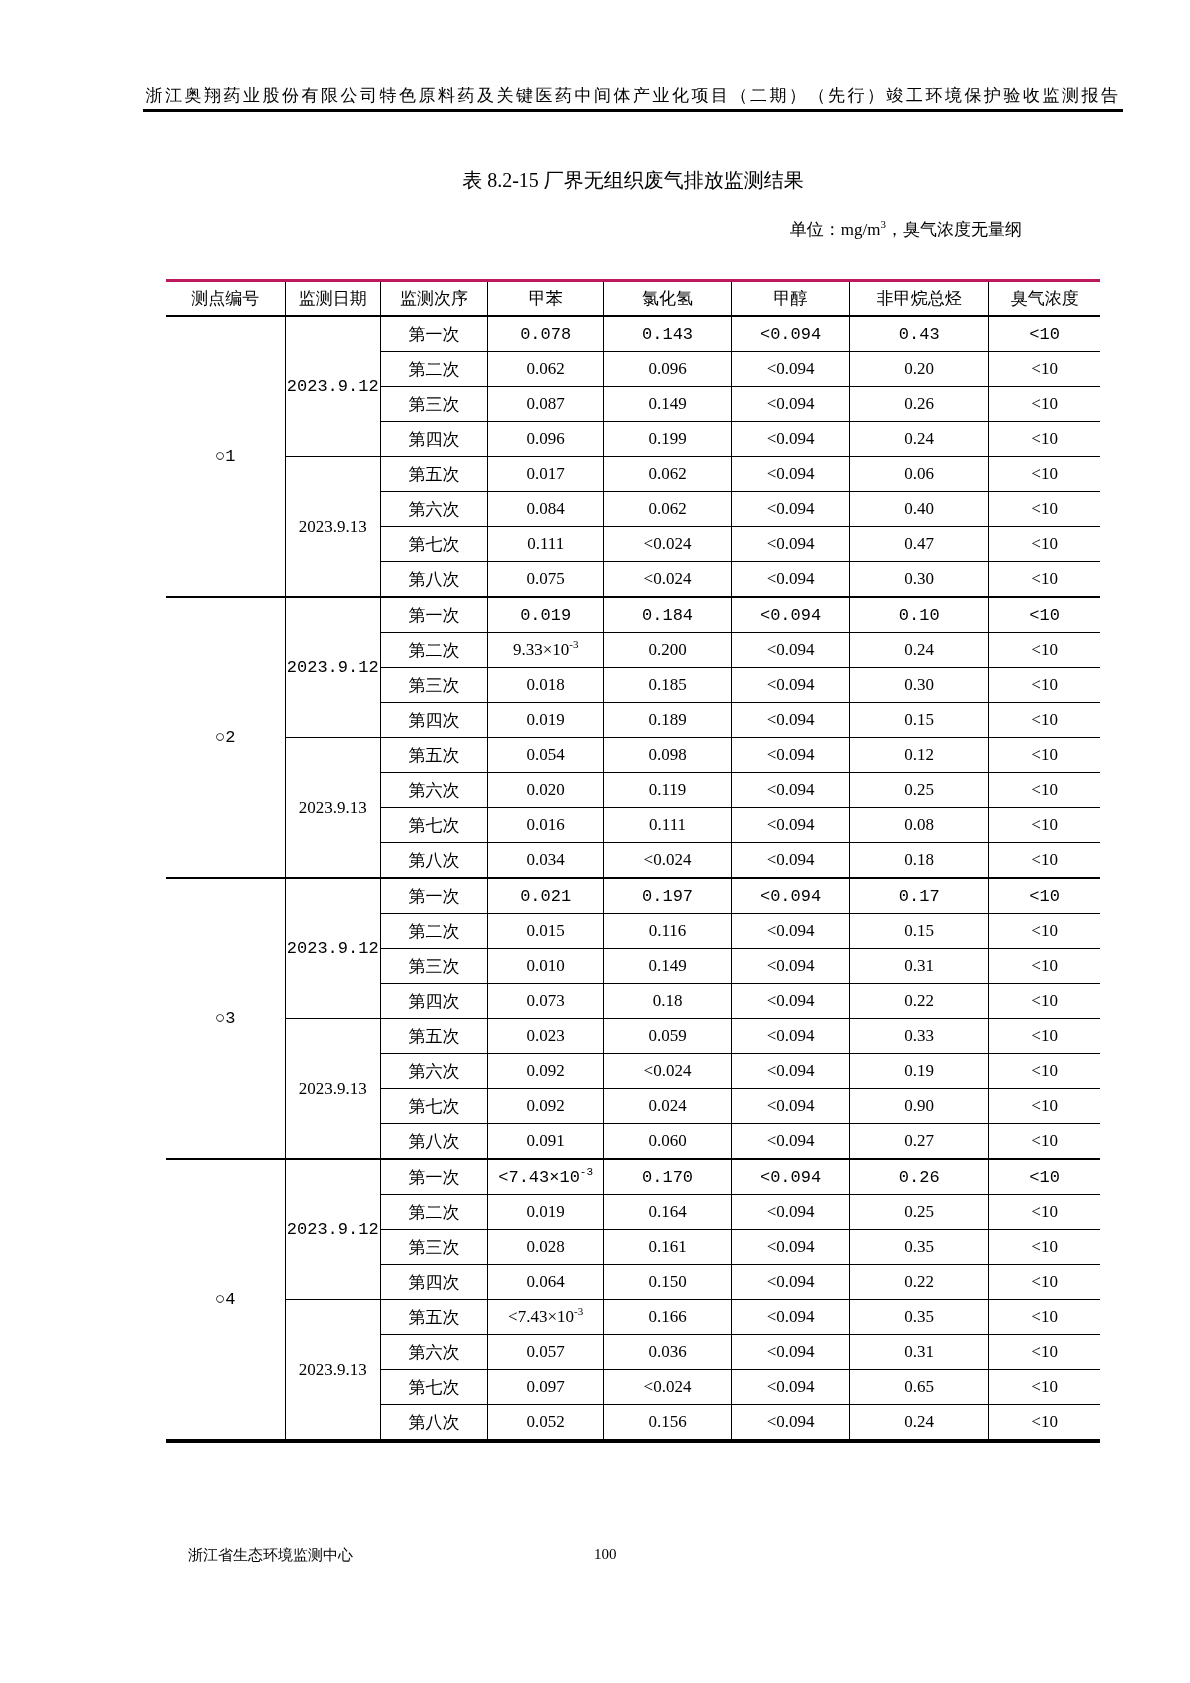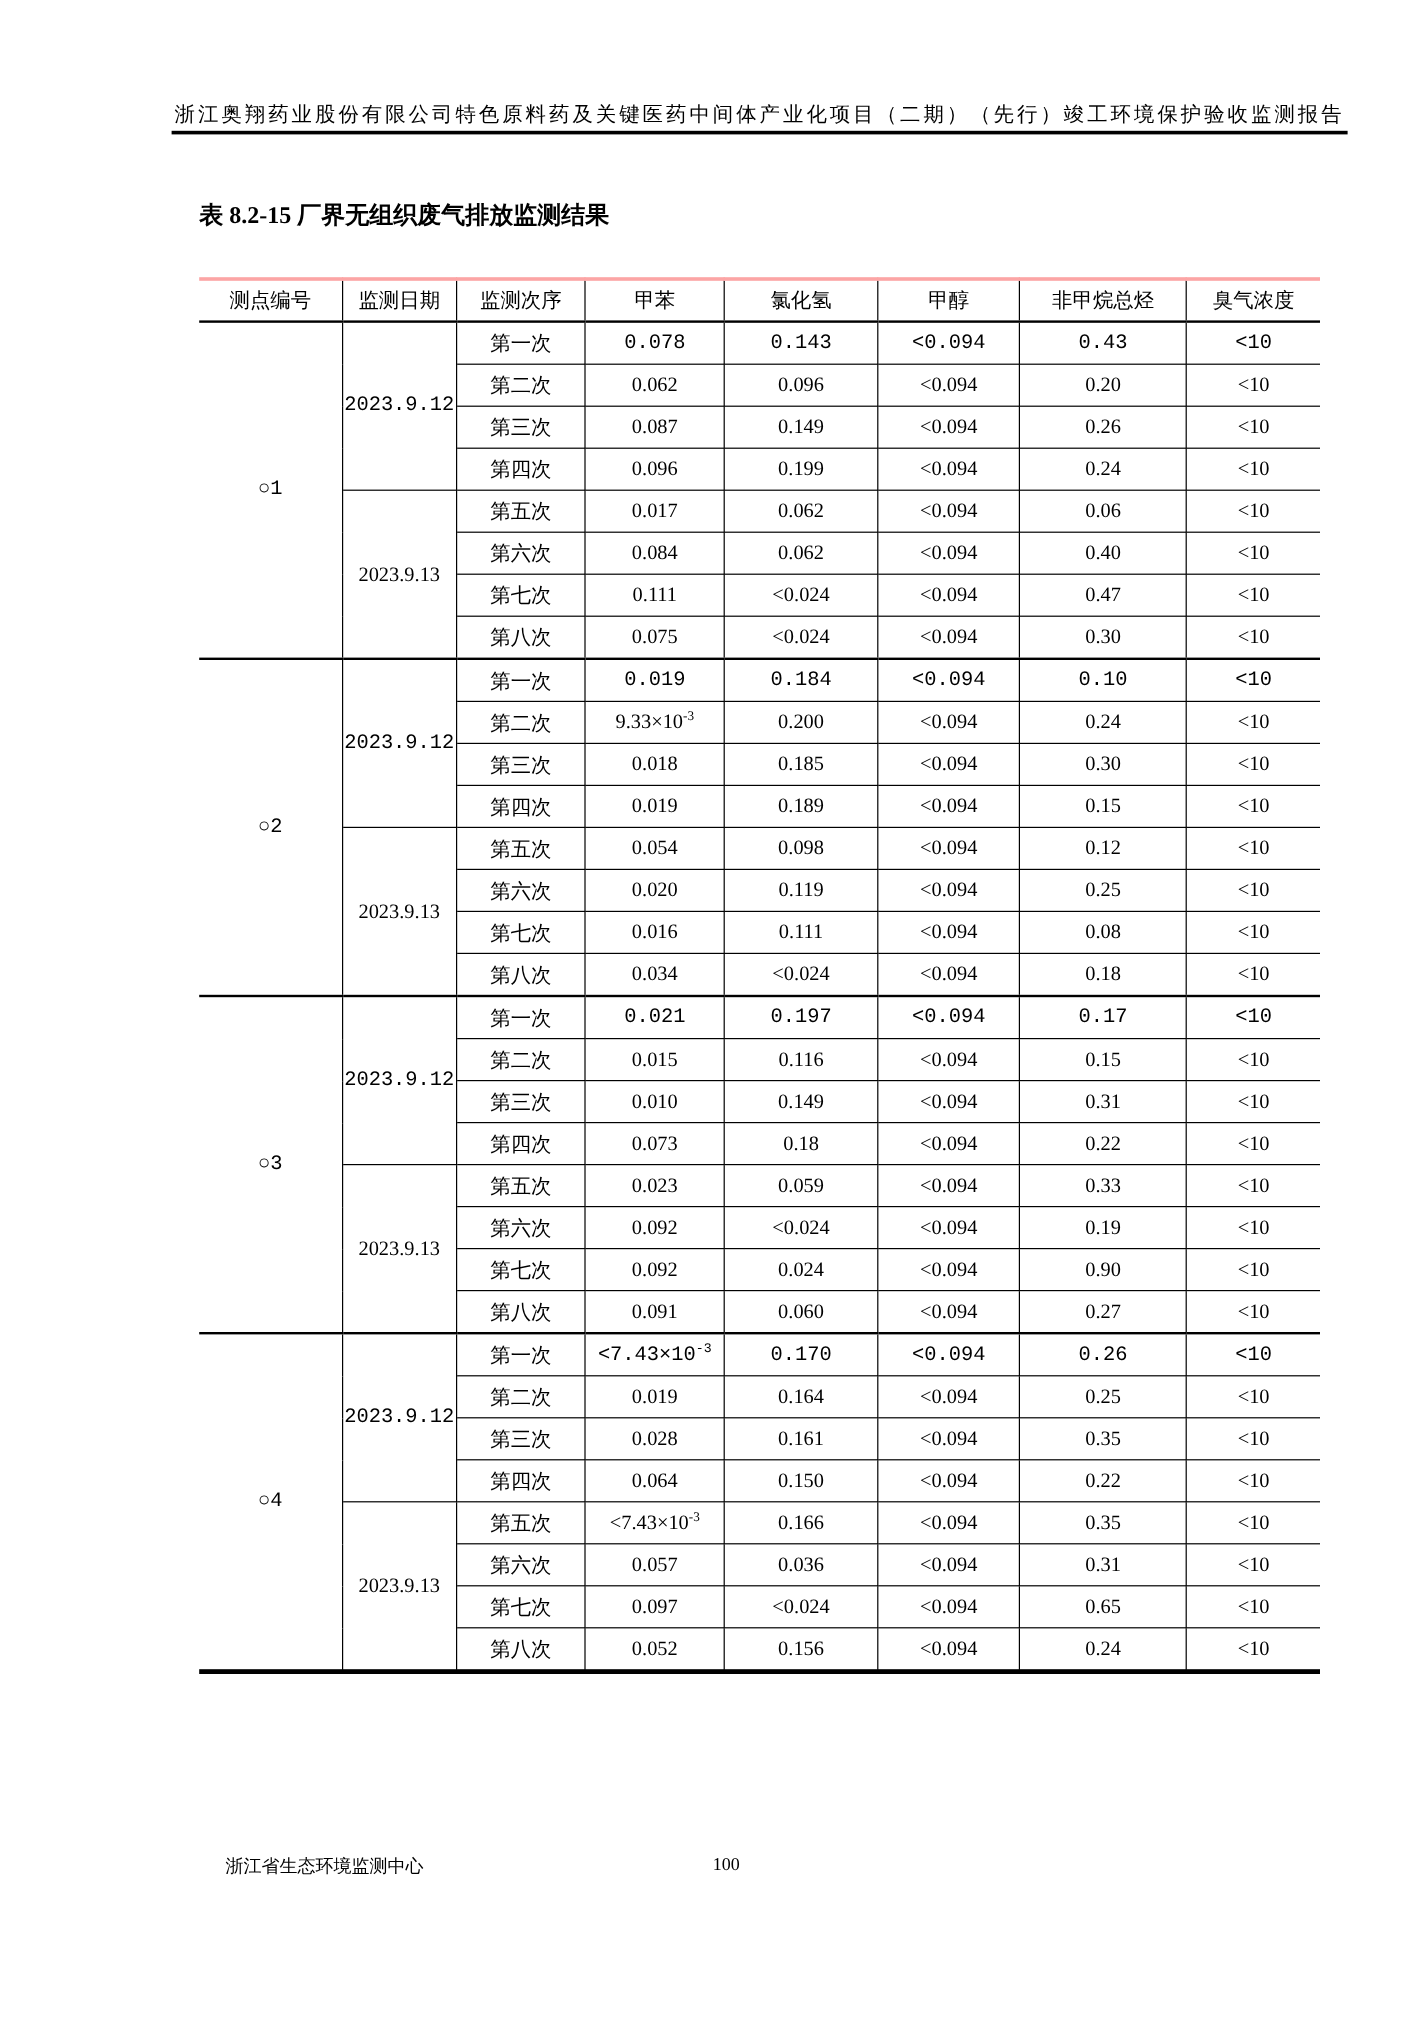--- a/index.html
+++ b/index.html
@@ -11,25 +11,25 @@
   }
   .doc-header-text {
     position:absolute; top:84px; left:105px; width:980px;
     text-align:center; font-size:17px; letter-spacing:2.5px; white-space:nowrap;
   }
   .doc-header-rule {
     position:absolute; top:109px; left:105px; width:980px; height:3px; background:#000;
   }
   .content { position:absolute; top:140px; left:128px; width:934px; }
   .intro { margin:0; padding-left:52px; font-size:22px; line-height:28px; }
-  .table-title { margin:26px 0 0 0; text-align:left; font-size:20px; line-height:28px; font-weight:bold; }
+  .table-title { margin:26px 0 0 0; text-align:center; font-size:20px; line-height:28px; font-weight:normal; }
   .unit-note { margin:24px 0 0 0; text-align:right; padding-right:78px; font-size:17px; line-height:24px; }
   table.monitor {
     width:934px; margin-top:37px; border-collapse:collapse; table-layout:fixed;
-    border-top:3px solid #fca5a5; border-bottom:4px solid #000;
+    border-top:3px solid #be185d; border-bottom:4px solid #000;
   }
   col.c1{width:12.75%} col.c2{width:10.2%} col.c3{width:11.5%} col.c4{width:12.4%}
   col.c5{width:13.7%} col.c6{width:12.65%} col.c7{width:14.9%} col.c8{width:11.9%}
   table.monitor th, table.monitor td {
     border:1px solid #000; text-align:center; vertical-align:middle;
     font-size:17px; font-weight:normal; padding:0; height:34px;
   }
   table.monitor th { height:33px; }
   .bl-none { border-left:none !important; }
   .br-none { border-right:none !important; }
@@ -42,20 +42,21 @@
 </head>
 <body>
 
 <div class="page">
 
   <div class="doc-header-text">浙江奥翔药业股份有限公司特色原料药及关键医药中间体产业化项目（二期）（先行）竣工环境保护验收监测报告</div>
   <div class="doc-header-rule"></div>
 
   <div class="content">
     <div class="table-title">表 8.2-15 厂界无组织废气排放监测结果</div>
+    <div class="unit-note" id="unit-note">单位：mg/m<sup>3</sup>，臭气浓度无量纲</div>
 
     <table class="monitor">
       <colgroup>
         <col class="c1">
           <col class="c2">
           <col class="c3">
           <col class="c4">
         <col class="c5">
           <col class="c6">
           <col class="c7">

